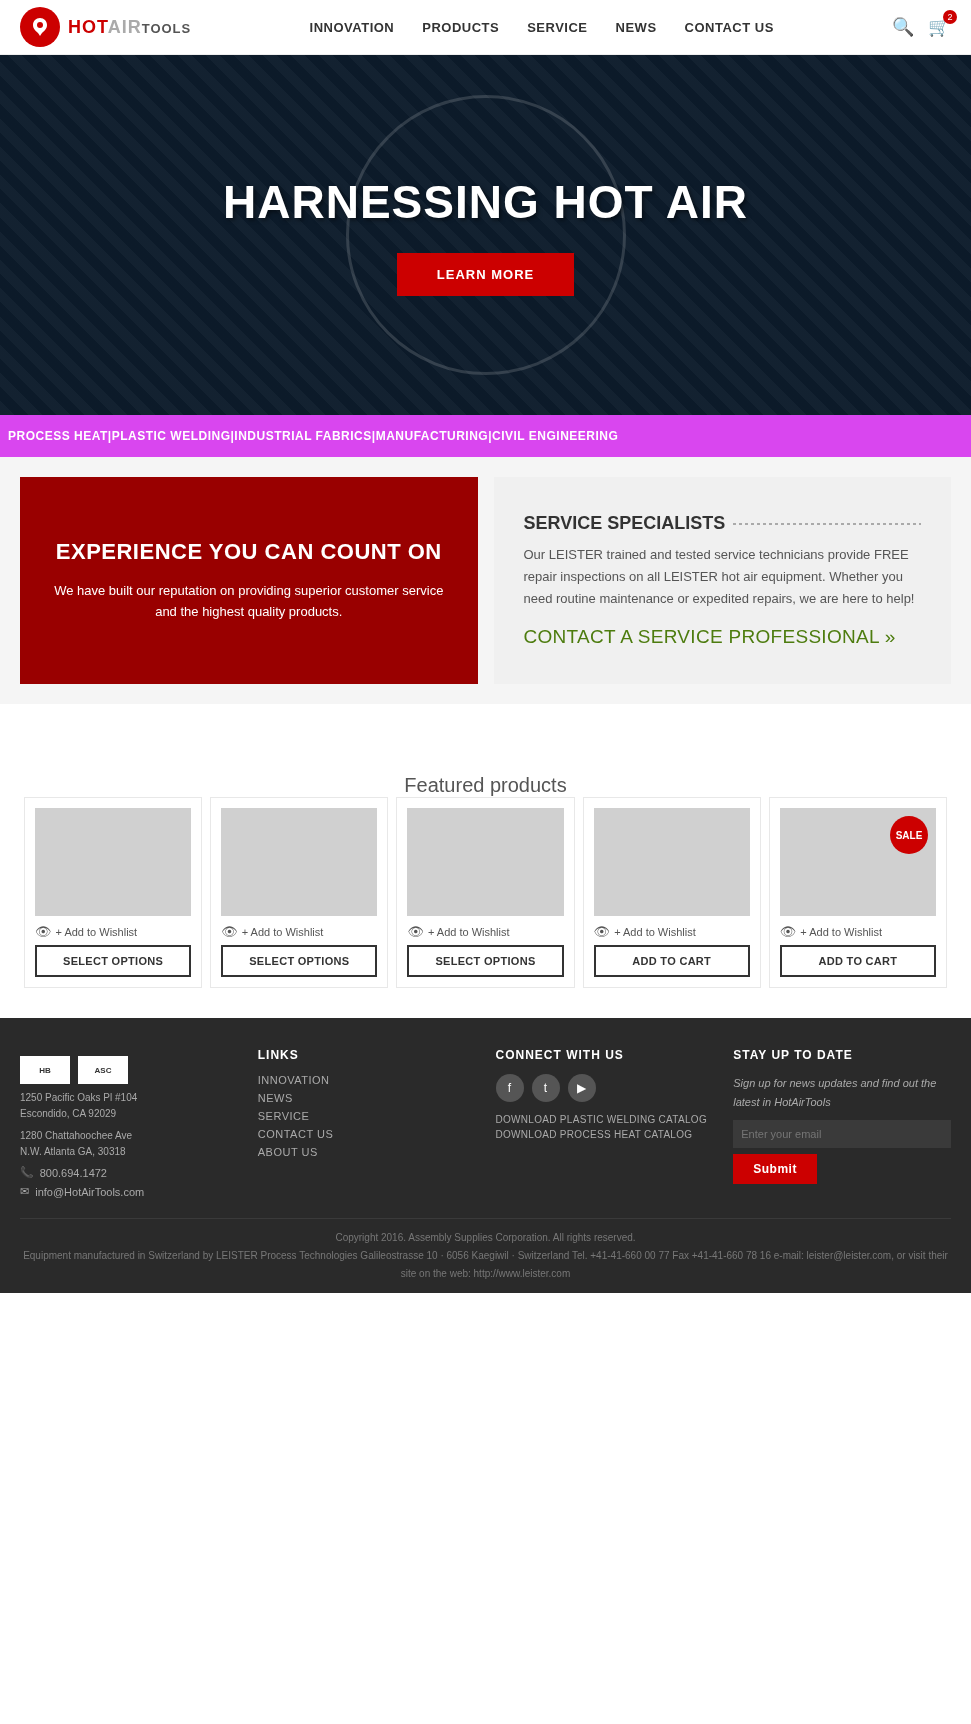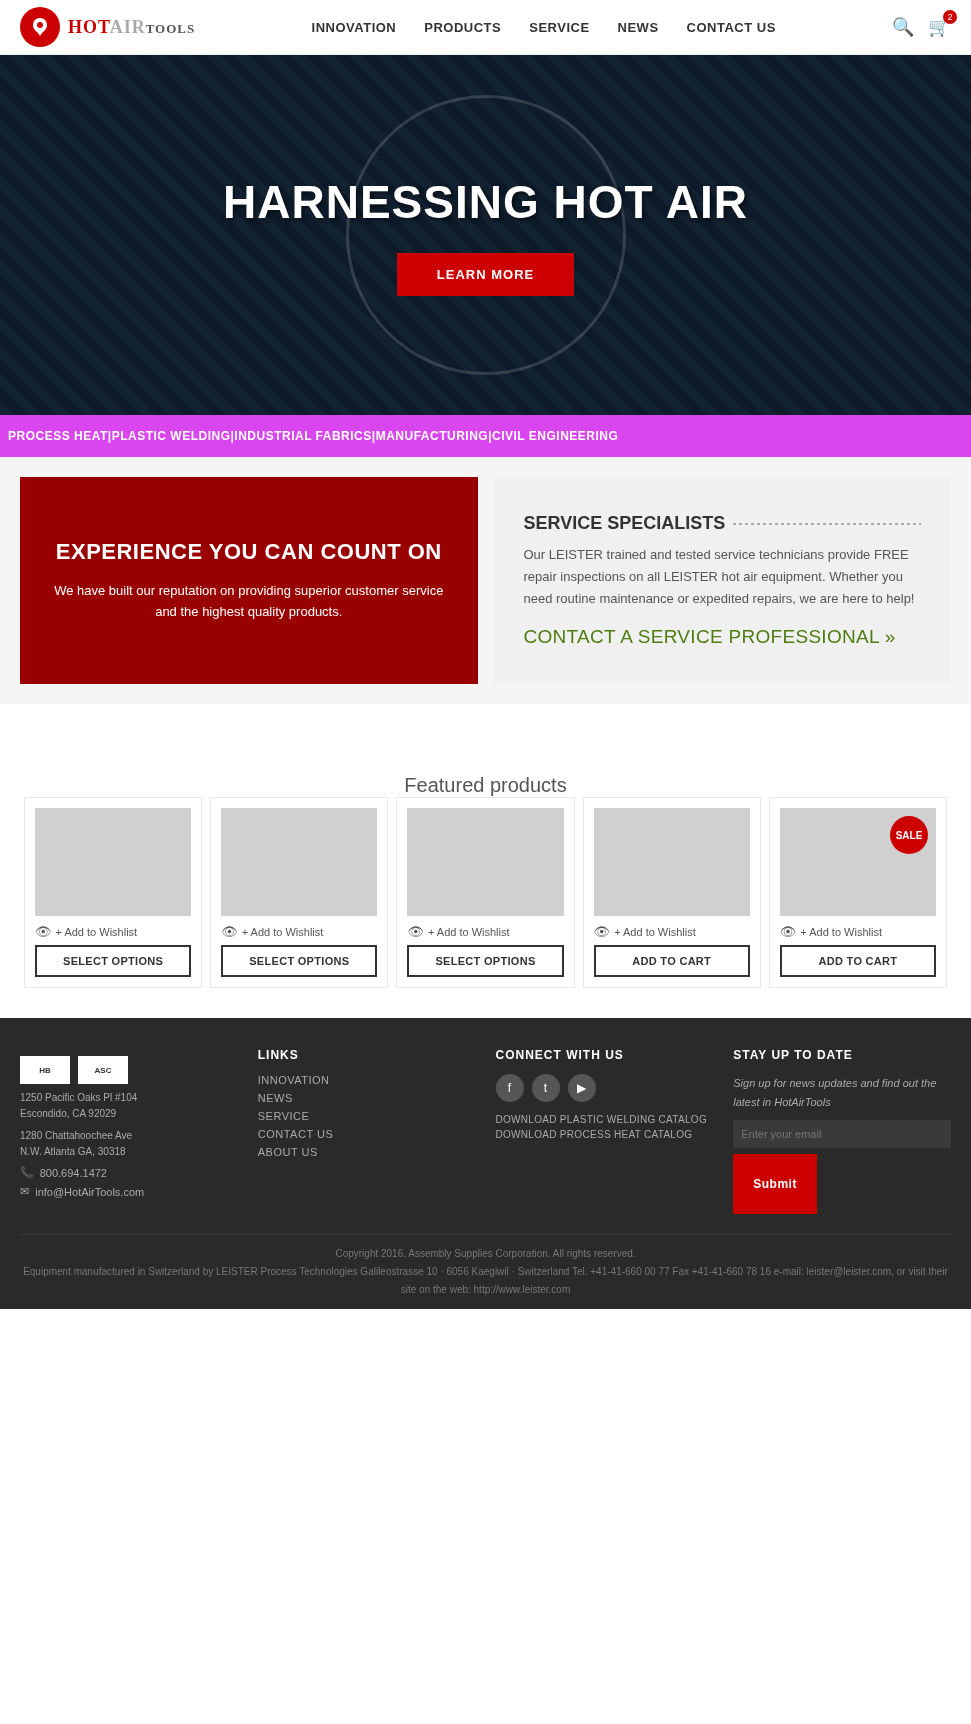--- a/index.html
+++ b/index.html
@@ -11,21 +11,21 @@
       padding: 10px 20px; background: #fff; border-bottom: 1px solid #eee;
       height: 55px;
     }
     .logo { display: flex; align-items: center; gap: 8px; }
     .logo-icon {
       width: 40px; height: 40px; background: #cc0000; border-radius: 50%;
       display: flex; align-items: center; justify-content: center;
       color: #fff; font-size: 16px; font-weight: bold;
     }
     .logo-text { font-size: 18px; font-weight: bold; color: #333; letter-spacing: 1px; }
-    .logo-text span { color: #cc0000; font-family: Liberation Serif, serif; }
+    .logo-text span { color: #cc0000; }
     .nav-links { display: flex; align-items: center; gap: 28px; }
     .nav-links a {
       text-decoration: none; color: #333; font-size: 13px; font-weight: 600;
       letter-spacing: 0.5px;
     }
     .nav-icons { display: flex; align-items: center; gap: 14px; }
     .cart-badge {
       position: relative; display: inline-block;
     }
     .cart-badge .badge {
@@ -179,21 +179,21 @@
     .download-link {
       display: block; font-size: 10px; color: #aaa; text-decoration: none;
       margin-bottom: 4px; letter-spacing: 0.3px;
     }
     .stay-text { font-size: 11px; color: #aaa; line-height: 1.6; margin-bottom: 8px; font-style: italic; }
     .email-input {
       width: 100%; padding: 8px; background: #3a3a3a; border: none;
       color: #fff; font-size: 11px; margin-bottom: 6px;
     }
     .submit-btn {
-      background: #cc0000; color: #fff; border: none; padding: 23px 20px;
+      background: #cc0000; color: #fff; border: none; padding: 8px 20px;
       font-size: 12px; font-weight: 700; cursor: pointer; letter-spacing: 0.5px;
     }
     .footer-bottom {
       border-top: 1px solid #3a3a3a; padding-top: 10px; text-align: center;
     }
     .footer-bottom p { font-size: 10px; color: #777; line-height: 1.8; }
 
     
     .spacer { height: 40px; background: #fff; }
   </style>

